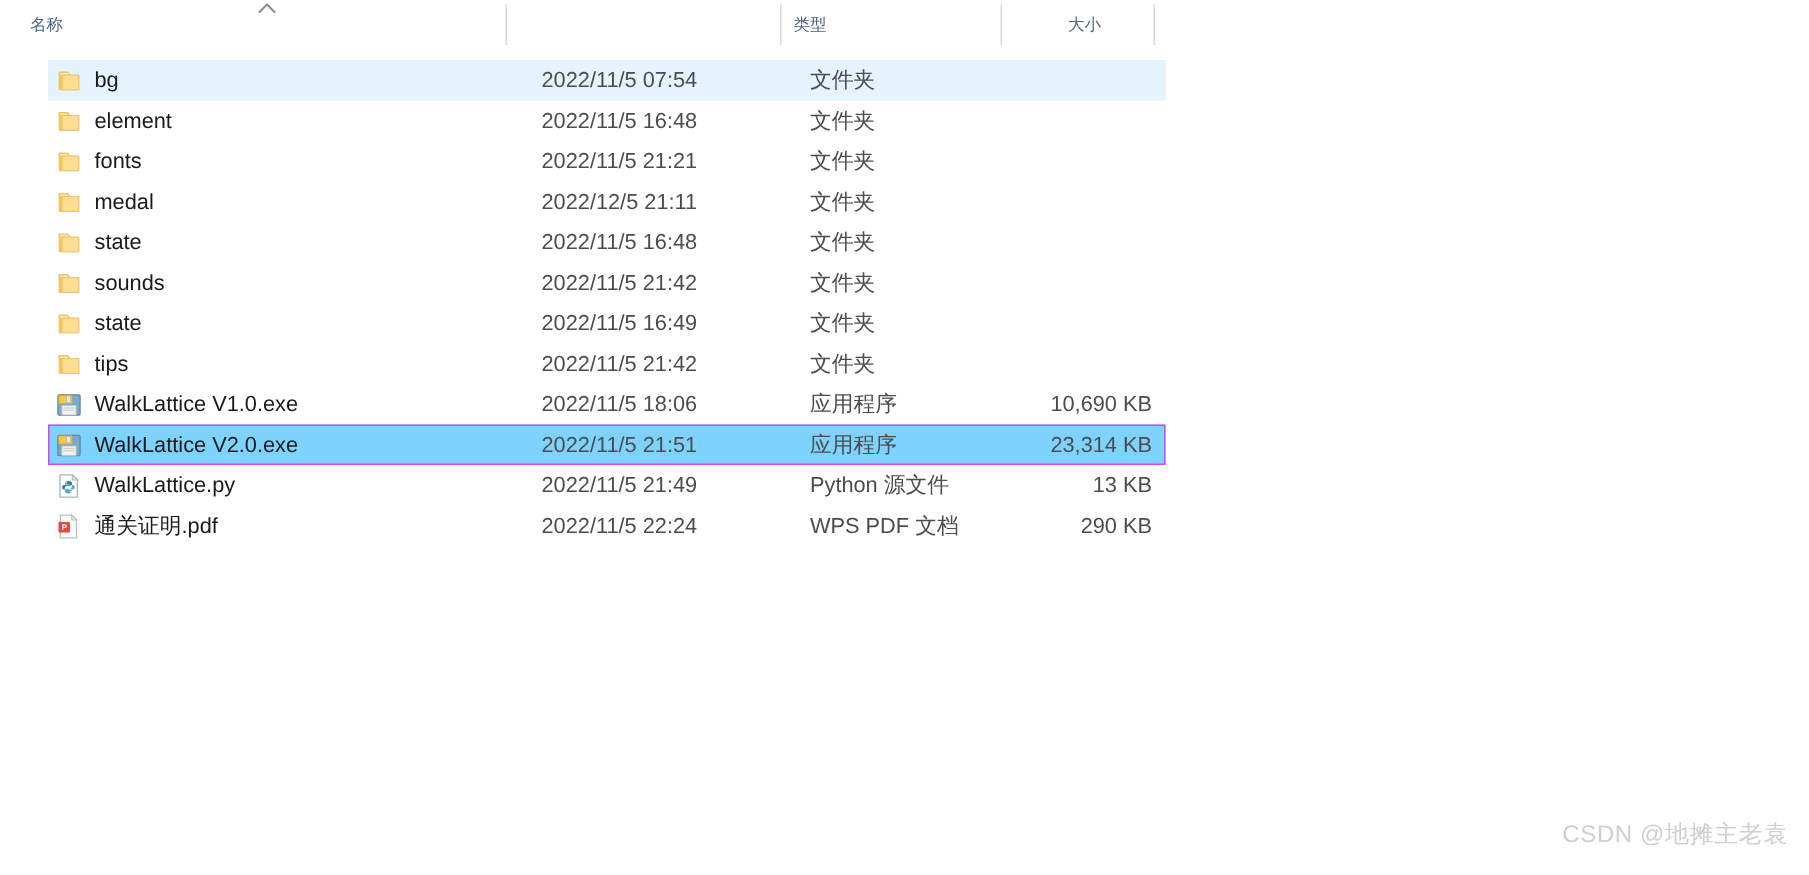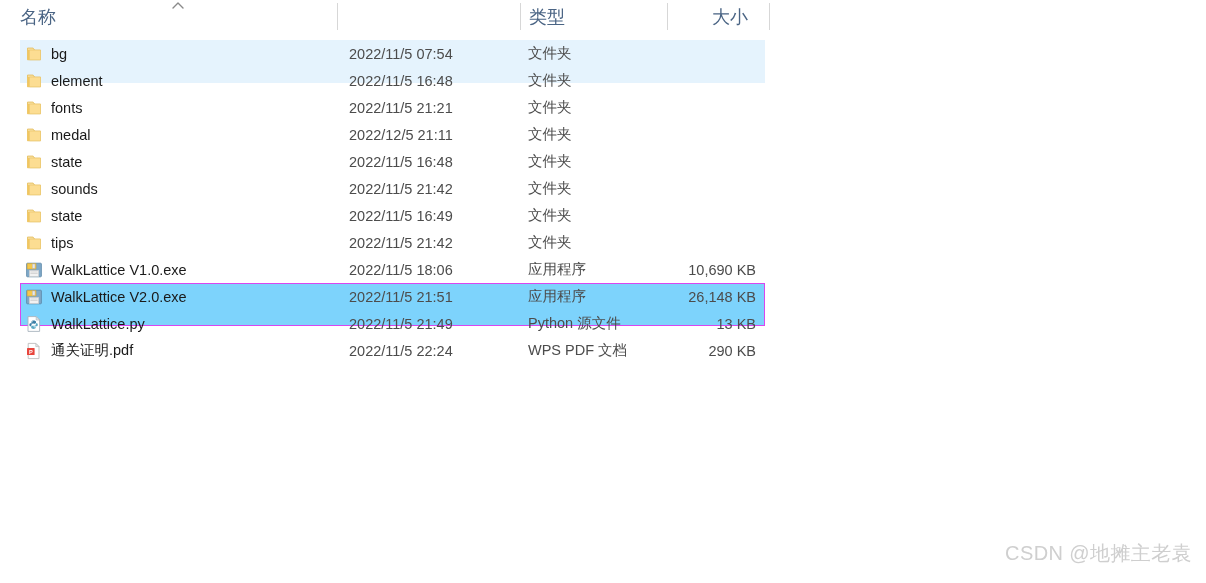--- a/index.html
+++ b/index.html
@@ -31,21 +31,21 @@
     left: 0;
     top: 0;
     width: 770px;
     height: 31px;
     background: #ffffff;
   }
   .hdr-cell {
     position: absolute;
     top: 0;
     height: 31px;
-    font-size: 18px;
+    font-size: 11px;
     color: #4a6484;
     display: flex;
     align-items: center;
     box-sizing: border-box;
   }
   .hdr-cell .hdr-label {
     display: block;
     padding-top: 2px;
   }
   .hdr-div {
@@ -76,24 +76,24 @@
     top: 40px;
     width: 1206px;
   }
   .row {
     position: relative;
     height: 27px;
     box-sizing: border-box;
   }
   .row-inner {
     position: absolute;
-    left: 20px;
+    left: 32px;
     top: 0;
     width: 745px;
-    height: 43px;
+    height: 27px;
     box-sizing: border-box;
     border: 1px solid transparent;
   }
   .row.selected .row-inner {
     background: #e5f3fd;
     border-color: #e5f3fd;
   }
   .row.focused .row-inner {
     background: #7dd3fc;
     border: 1px solid #d946ef;
@@ -127,21 +127,21 @@
     position: relative;
     display: block;
   }
   .icon svg { display: block; }
 
   
   #watermark {
     position: absolute;
     right: 14px;
     bottom: 16px;
-    font-size: 20px;
+    font-size: 16px;
     color: #cfcfcf;
     letter-spacing: 0.4px;
     user-select: none;
   }
 </style>
 </head>
 <body>
 
 <div id="explorer">
 
@@ -350,21 +350,21 @@
     <rect x="7.4" y="3.0" width="2.6" height="4.2" fill="#e8e8e8" stroke="#b9b9b9" stroke-width="0.5"></rect>
     <rect x="4.3" y="9.4" width="9.4" height="6.2" fill="#f2f2f2" stroke="#c8c8c8" stroke-width="0.6"></rect>
     <rect x="5.4" y="10.6" width="7.2" height="0.8" fill="#cfcfcf"></rect>
     <rect x="5.4" y="12.1" width="7.2" height="0.8" fill="#cfcfcf"></rect>
   </svg>
 </span>
             <span class="name-text">WalkLattice V2.0.exe</span>
           </div>
           <div class="cell c-date">2022/11/5 21:51</div>
           <div class="cell c-type">应用程序</div>
-          <div class="cell c-size">26,148 KB</div>
+          <div class="cell c-size">23,314 KB</div>
         </div>
       </div>
       <div class="row">
         <div class="row-inner">
           <div class="cell c-name">
             <span class="icon">
   <svg viewBox="0 0 18 18" width="18" height="18">
     <path d="M3.0 1.6 h8.2 l3.4 3.4 v11.4 h-11.6 z" fill="#ffffff" stroke="#a8b4bd" stroke-width="0.9"></path>
     <path d="M11.2 1.6 v3.4 h3.4 z" fill="#e4eaee" stroke="#a8b4bd" stroke-width="0.7"></path>
     <g transform="translate(4.2,5.4) scale(0.55)">

